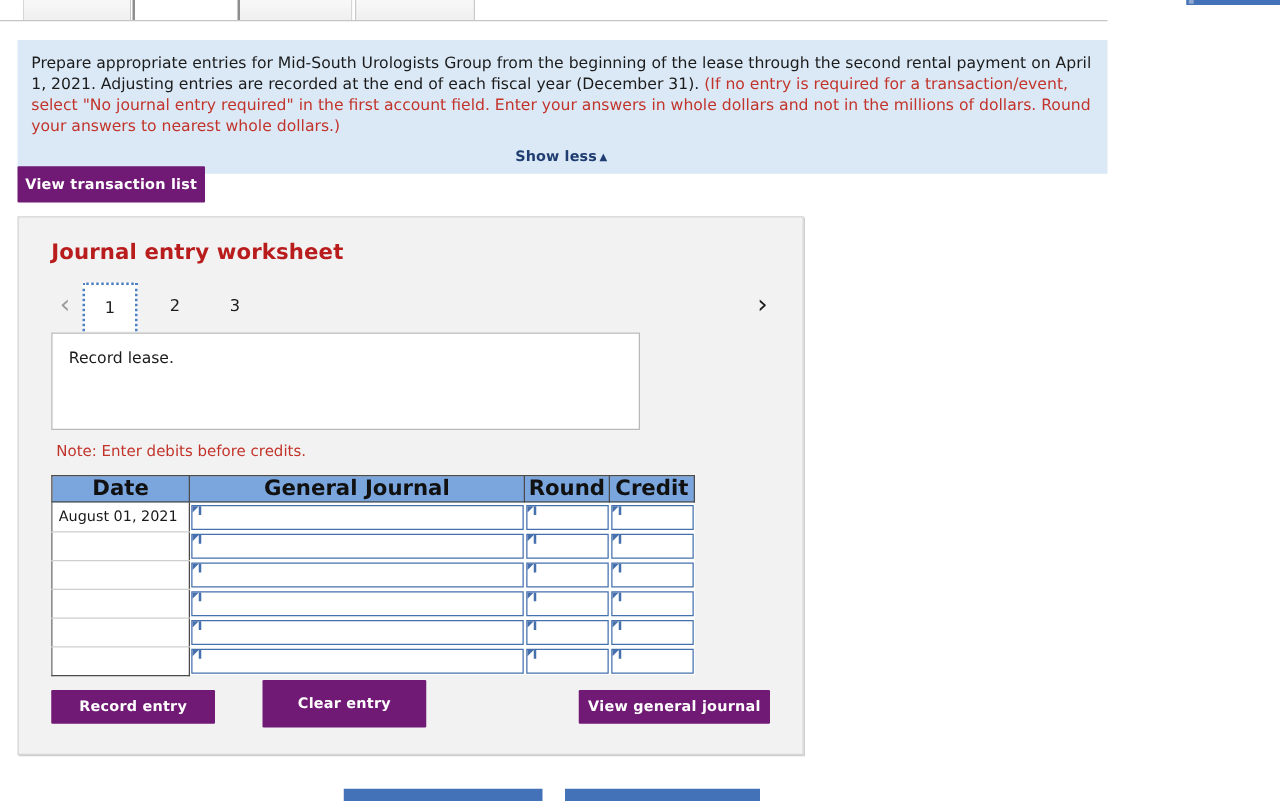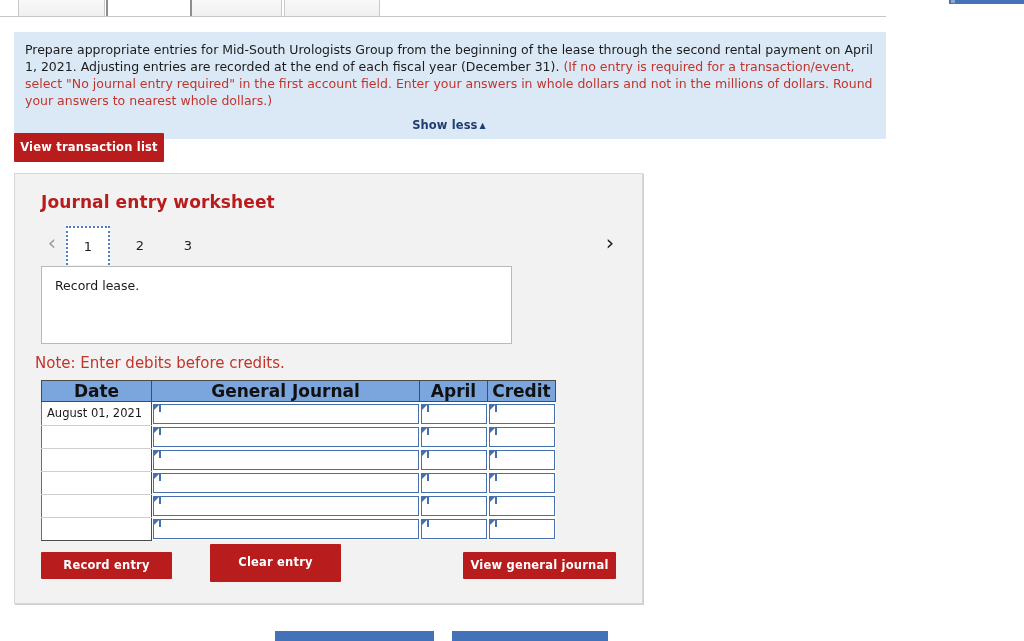--- a/index.html
+++ b/index.html
@@ -100,21 +100,21 @@
   }
   #show-less-link .caret {
     font-size: 8px;
     margin-left: 2px;
     position: relative;
     top: -1px;
   }
 
   
   .btn-blue {
-    background: #b91c1c;
+    background: #701a75;
     color: #ffffff;
     border: none;
     font-family: "DejaVu Sans", "Liberation Sans", sans-serif;
     font-weight: bold;
     font-size: 11.5px;
     letter-spacing: .2px;
     cursor: pointer;
     border-radius: 1px;
     padding: 0;
     line-height: 1;
@@ -209,23 +209,23 @@
     box-sizing: border-box;
     background: #ffffff;
     border: 1px solid #b9b9b9;
     padding: 11px 0 0 13px;
     font-size: 12.5px;
     color: #1a1a1a;
   }
 
   #debit-note {
     position: absolute;
-    left: 20px;
+    left: 30px;
     top: 180px;
-    font-size: 15px;
+    font-size: 12px;
     color: #c2342b;
   }
 
   
   #journal-table {
     position: absolute;
     left: 26px;
     top: 206px;
     border-collapse: collapse;
     table-layout: fixed;
@@ -364,21 +364,21 @@
     <colgroup>
       <col style="width:110px">
       <col style="width:268px">
       <col style="width:68px">
       <col style="width:68px">
     </colgroup>
     <thead>
       <tr>
         <th>Date</th>
         <th>General Journal</th>
-        <th>April</th>
+        <th>Round</th>
         <th>Credit</th>
       </tr>
     </thead>
     <tbody>
       <tr>
         <td class="date-cell">August 01, 2021</td>
         <td class="input-cell">
             <div class="cellbox">
               <span class="flag"></span>
             </div>

